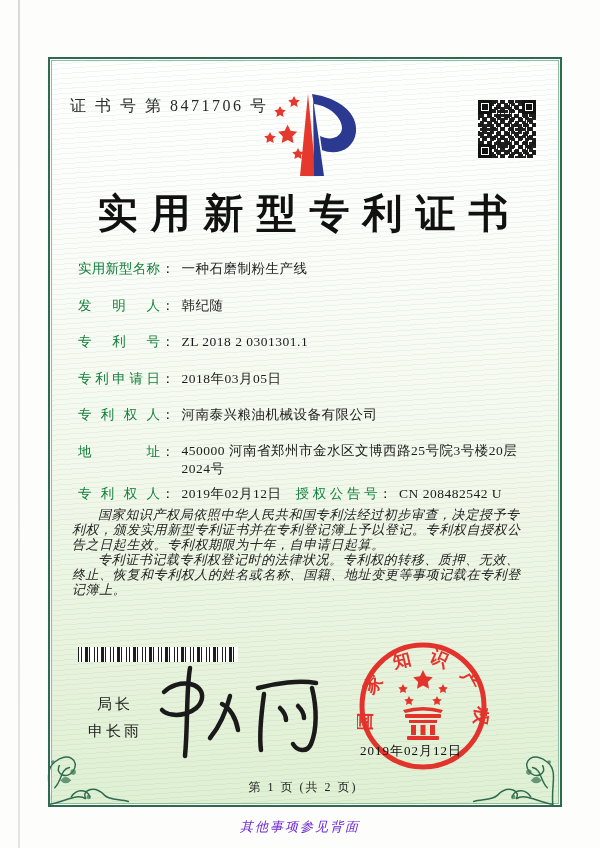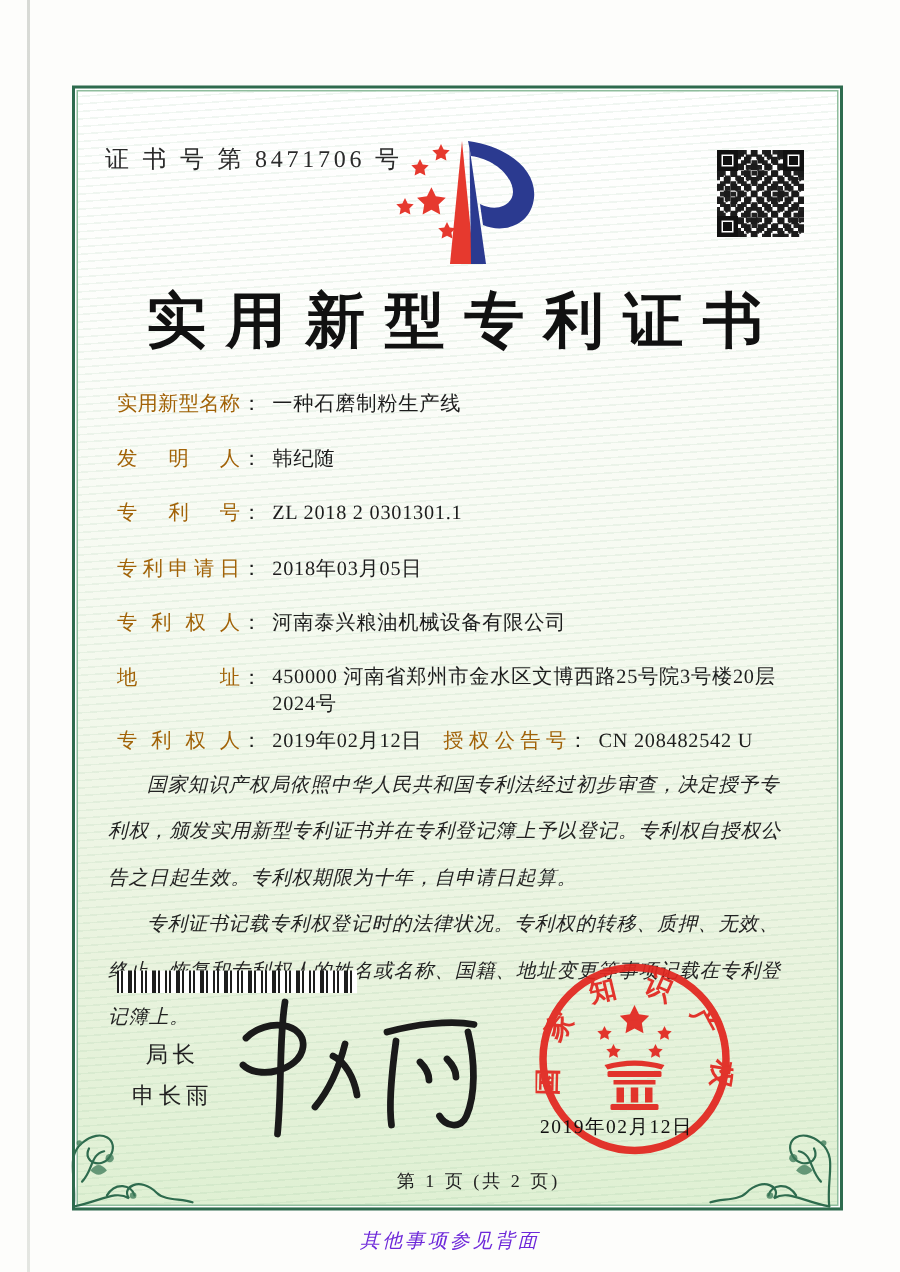--- a/index.html
+++ b/index.html
@@ -24,44 +24,44 @@
       repeating-conic-gradient(#222 0% 25%, #fff 0% 50%) 2px 3px/ 7px 7px;}
   .finder{position:absolute;width:14px;height:14px;border:3px solid #111;background:#fff;box-sizing:border-box;}
   .finder i{position:absolute;left:1px;top:1px;width:6px;height:6px;background:#111;display:block;}
   .finder.f-tl{left:0;top:0}.finder.f-tr{right:0;top:0}.finder.f-bl{left:0;bottom:0}
 
   .title{position:absolute;left:48px;top:186px;width:510px;text-align:center;
     font-size:40px;font-weight:bold;letter-spacing:13px;padding-left:13px;box-sizing:border-box;color:#111;}
 
   .fields{position:absolute;left:78px;top:259px;width:446px;font-size:13.5px;}
   .row{display:flex;margin-bottom:16.5px;line-height:20px;}
-  .f-label{display:inline-block;width:82px;text-align:justify;text-align-last:justify;flex:none;color:#a16207;}
+  .f-label{display:inline-block;width:82px;text-align:justify;text-align-last:justify;flex:none;color:#15803d;}
   .f-colon{flex:none;margin-left:1px;}
   .f-value{margin-left:7px;letter-spacing:.5px;}
   .row-addr .f-value{width:336px;line-height:18px;}
   .row-addr{margin-bottom:6px;}
   .grant-row{display:flex;}
   .grant-row .grp{display:flex;}
   .grant-row .grp2{margin-left:14px;}
 
-  .paras{position:absolute;left:72px;top:507px;width:456px;font-size:13px;line-height:31px;
+  .paras{position:absolute;left:72px;top:507px;width:456px;font-size:13px;line-height:15px;
     font-style:italic;letter-spacing:.6px;color:#222;}
   .paras p{margin:0;text-indent:2em;}
 
   .barcode{position:absolute;left:78px;top:647px;width:160px;height:15px;background:
     repeating-linear-gradient(90deg,#1d1d1d 0 1.5px,#fff 1.5px 3px,#1d1d1d 3px 4px,#fff 4px 7.5px,#1d1d1d 7.5px 10px,#fff 10px 11.5px,#1d1d1d 11.5px 12.5px,#fff 12.5px 16px);}
 
   .signer{position:absolute;left:88px;top:690px;font-size:15px;line-height:27px;letter-spacing:3px;color:#222;
     font-family:"Liberation Sans","DejaVu Sans",sans-serif;text-align:center;}
   .signature{position:absolute;left:150px;top:658px;width:185px;height:108px;}
 
   .seal{position:absolute;left:357px;top:640px;width:132px;height:132px;opacity:.93;}
   .seal-date{position:absolute;left:360px;top:742px;width:130px;font-size:13px;letter-spacing:1px;color:#111;white-space:nowrap;}
 
-  .page-info{position:absolute;left:48px;top:779px;width:510px;text-align:center;font-size:12px;letter-spacing:2px;color:#222;padding-left:16px;}
+  .page-info{position:absolute;left:48px;top:779px;width:510px;text-align:center;font-size:12px;letter-spacing:2px;color:#222;}
   .back-note{position:absolute;left:0;top:818px;width:600px;text-align:center;font-size:13px;font-style:italic;letter-spacing:2px;color:#6d28d9;}
 
   .corner{position:absolute;width:92px;height:92px;}
   .corner.bl{left:40px;top:716px;}
   .corner.br{left:470px;top:716px;transform:scaleX(-1);}
 </style>
 </head>
 <body>
 
 <div class="page">

